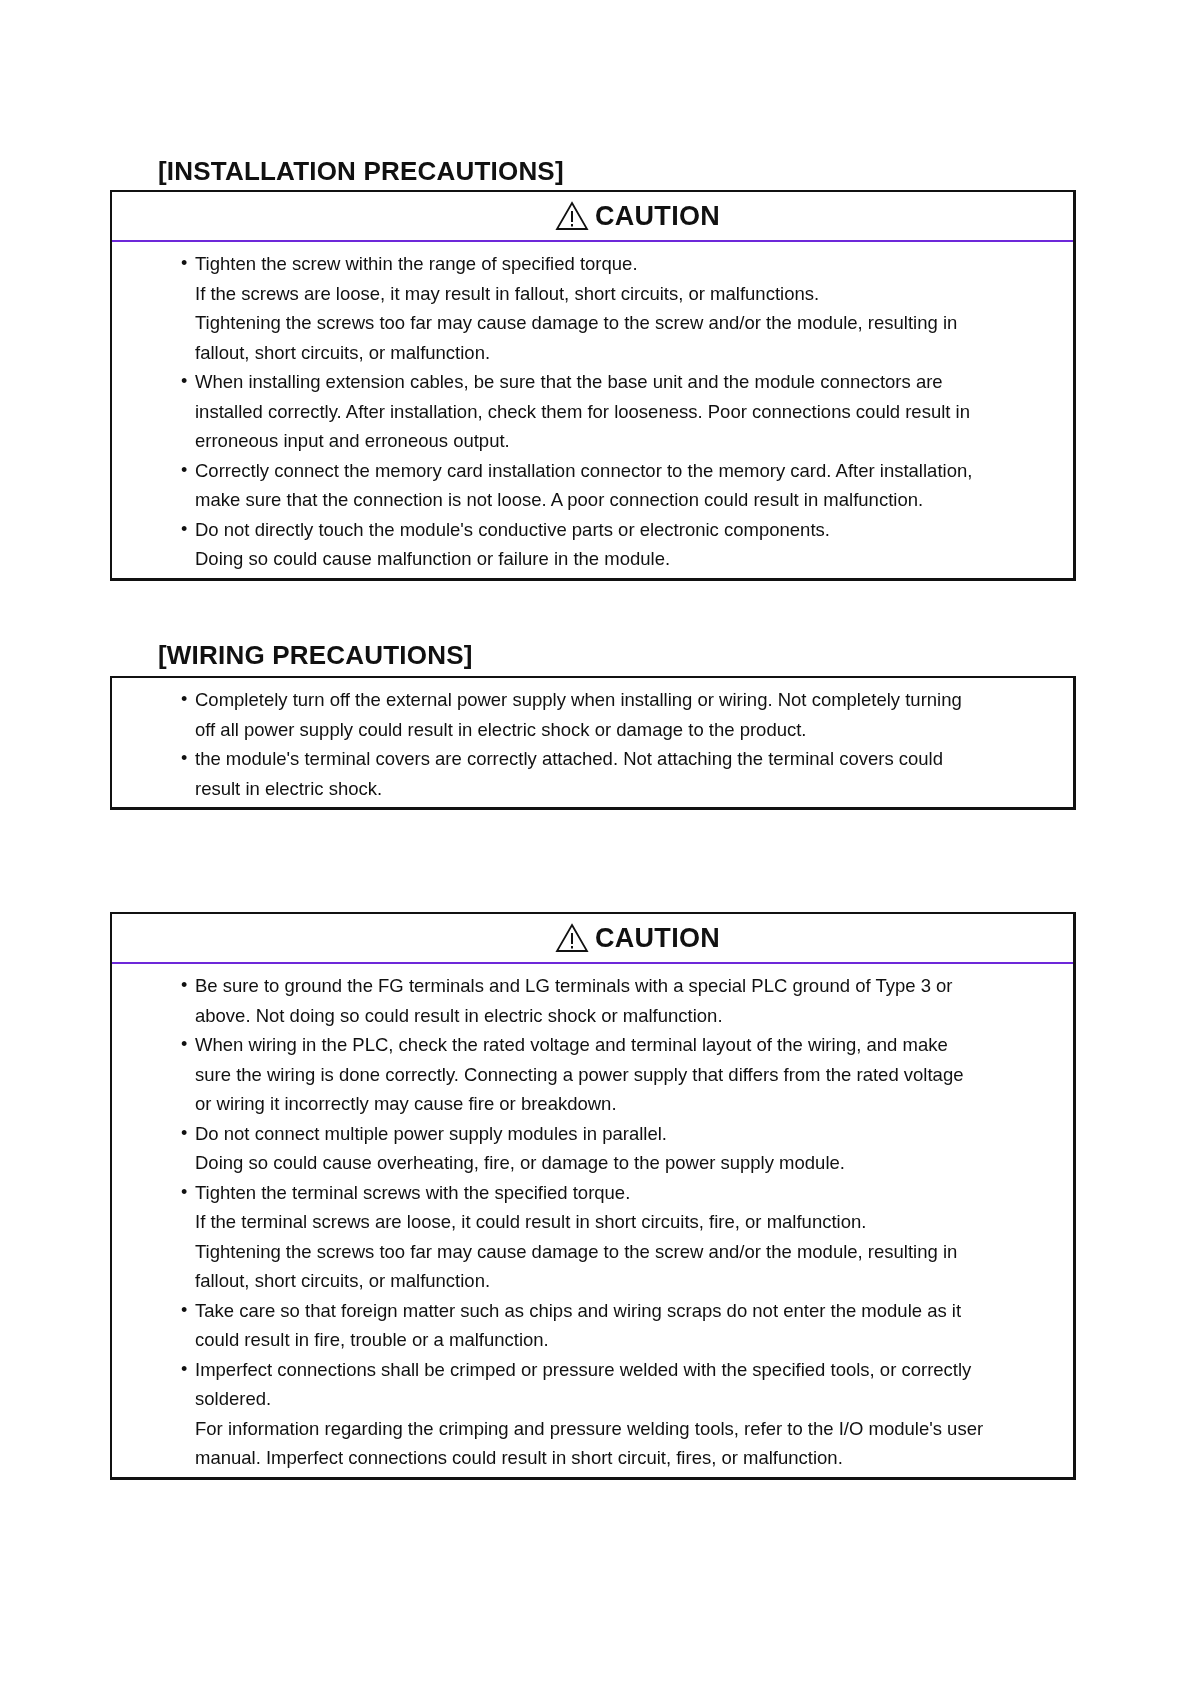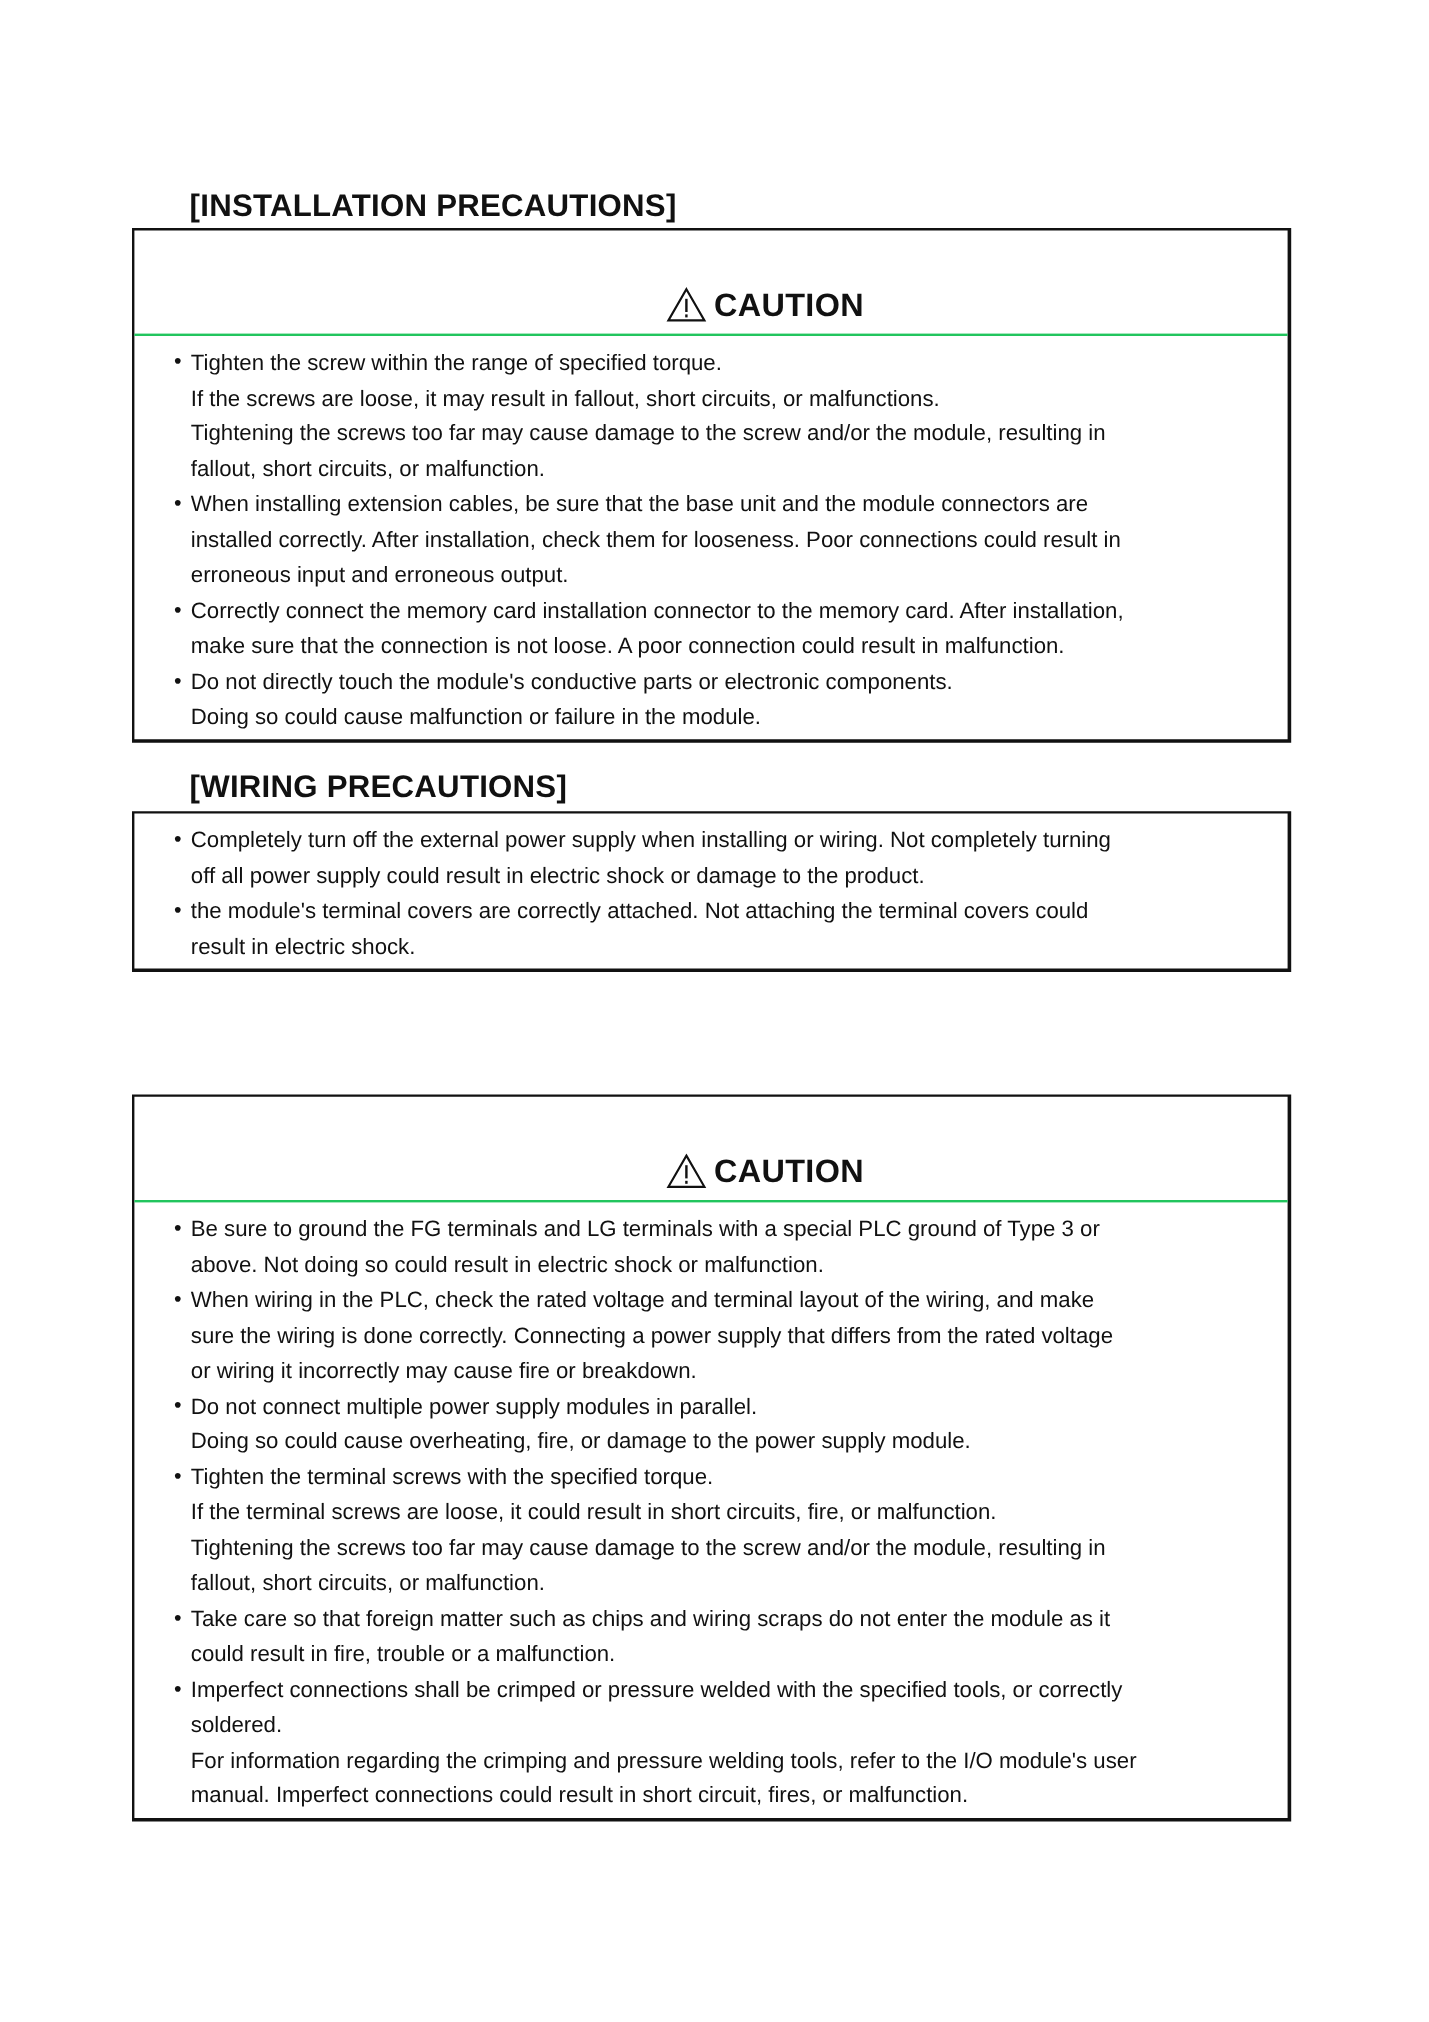--- a/index.html
+++ b/index.html
@@ -11,30 +11,30 @@
       position: absolute; left: 110px;
       font-family: "Liberation Sans", sans-serif;
       font-weight: bold; font-size: 26px; letter-spacing: 0.2px; color: #111; margin-left: 48px;
     }
     .box {
       position: absolute; left: 110px; width: 966px;
       border: 2px solid #111; border-right-width: 3px; border-bottom-width: 3px;
       box-sizing: border-box; background: #fff;
     }
     .box-header {
-      height: 50px; border-bottom: 2px solid #22c55e;
+      height: 50px; border-bottom: 2px solid #6d28d9;
       display: flex; align-items: center; justify-content: center;
-      padding-left: 90px; box-sizing: border-box; margin-top: 38px;
+      padding-left: 90px; box-sizing: border-box;
     }
     .box-header .hdr-label {
       font-weight: bold; font-size: 27px; letter-spacing: 0.3px; margin-left: 6px;
       color: #111;
     }
     .box-header svg { display: block; }
-    .box-body { padding: 7px 20px 4px 36px; }
+    .box-body { padding: 7px 20px 4px 36px; margin-left: 36px; }
     .item { position: relative; padding-left: 11px; }
     .item::before {
       content: "\2022"; position: absolute; left: -3px; top: 0;
       font-size: 18px; line-height: 29.5px;
     }
     .line {
       font-size: 18.5px; line-height: 29.5px; white-space: nowrap; color: #111;
       display: block;
     }
   </style>

